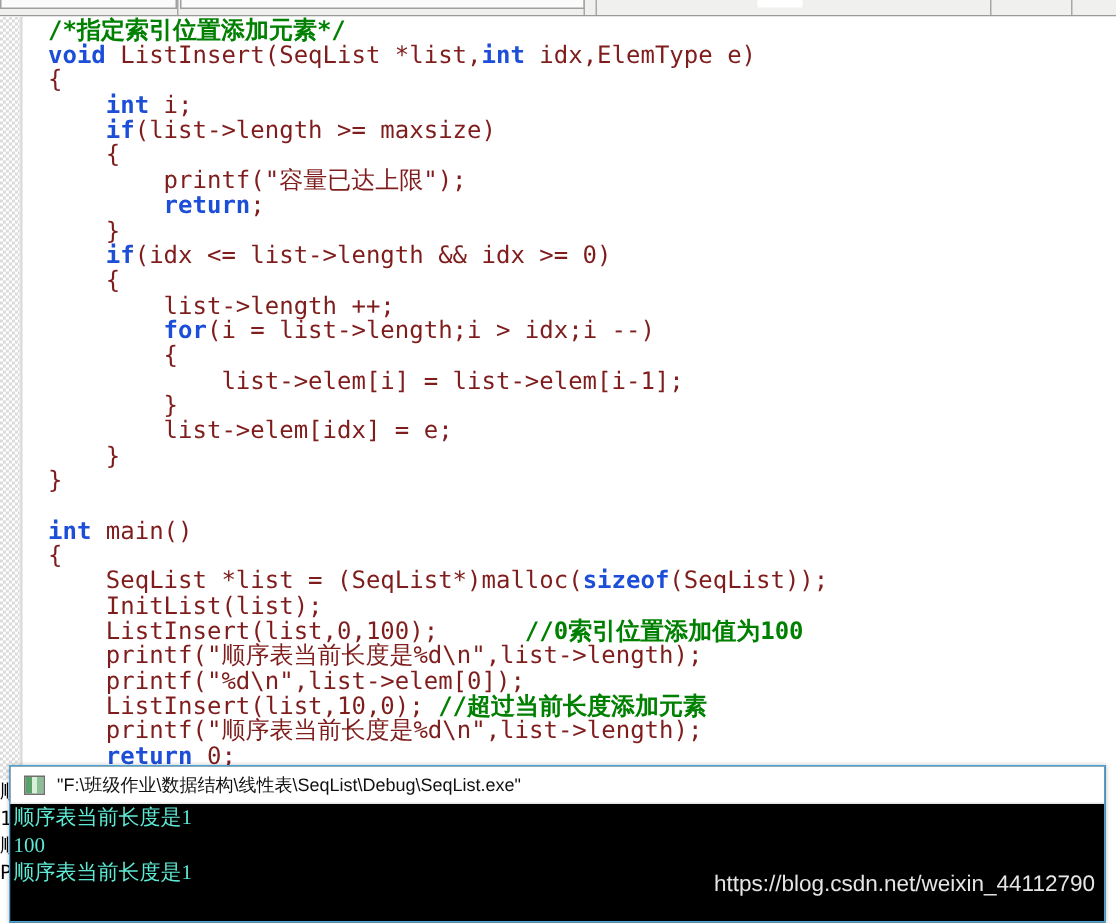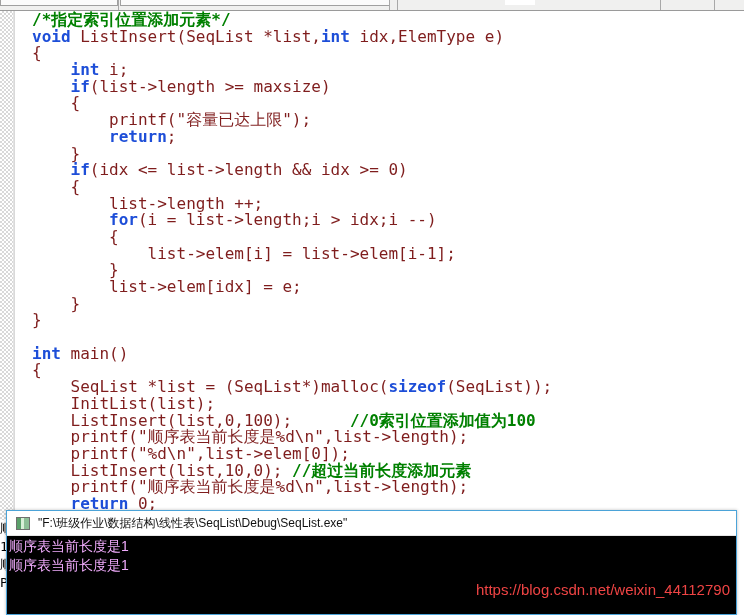--- a/index.html
+++ b/index.html
@@ -140,34 +140,34 @@
   #console-body {
     position: relative;
     height: 78px;
     background: #000000;
     overflow: hidden;
   }
   #console-text {
     position: absolute;
     left: 2px;
     top: 1px;
-    font-family: Liberation Sans, sans-serif;
+    font-family: Liberation Serif, serif;
     font-size: 14px;
     line-height: 18.5px;
-    color: #f0abfc;
+    color: #5eead4;
     white-space: pre;
   }
   #console-text .cline { display: block; height: 18.5px; }
   #watermark {
     position: absolute;
     right: 6px;
     bottom: 16px;
     font-family: "Liberation Sans", sans-serif;
     font-size: 15px;
-    color: #ef4444;
+    color: #e5e5e5;
     white-space: nowrap;
   }
 
   
   #peek-left {
     position: absolute;
     left: 0;
     top: 520px;
     width: 6px;
     height: 95px;
@@ -202,16 +202,16 @@
 </div>
 
 <div id="peek-left"><span class="pl-ln">顺</span><span class="pl-ln">10</span><span class="pl-ln">顺</span><span class="pl-ln">Pr</span></div>
 
 <div id="console-window">
   <div id="console-titlebar">
     <span id="console-icon"></span>
     <span id="console-title">"F:\班级作业\数据结构\线性表\SeqList\Debug\SeqList.exe"</span>
   </div>
   <div id="console-body">
-    <div id="console-text"><span class="cline">顺序表当前长度是1</span><span class="cline">顺序表当前长度是1</span></div>
+    <div id="console-text"><span class="cline">顺序表当前长度是1</span><span class="cline">100</span><span class="cline">顺序表当前长度是1</span></div>
     <div id="watermark">https://blog.csdn.net/weixin_44112790</div>
   </div>
 </div>
 
 </body></html>

